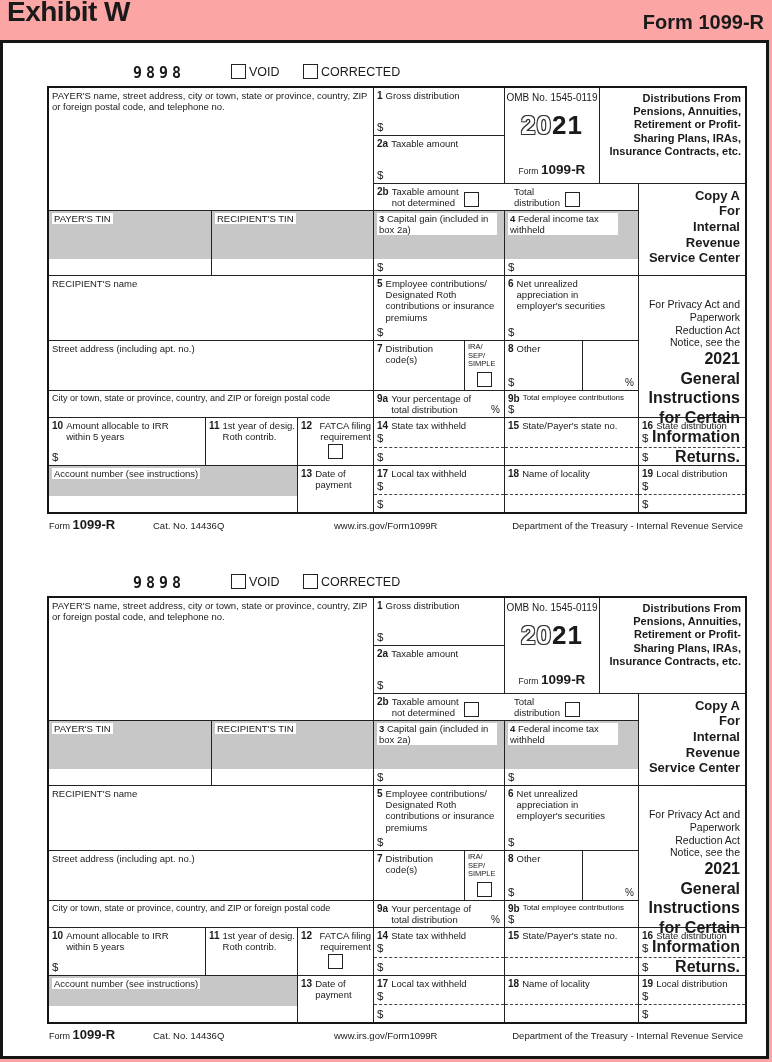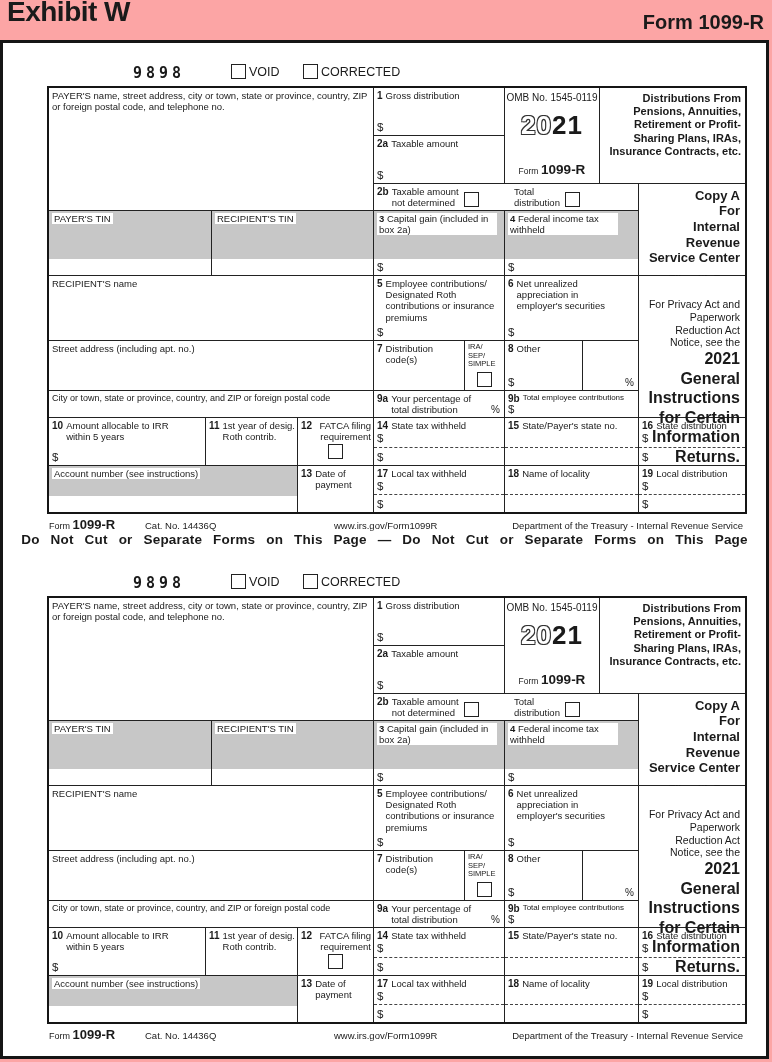--- a/index.html
+++ b/index.html
@@ -58,21 +58,21 @@
   .ira-cb{position:absolute;left:12px;bottom:3px;}
   .v8{position:absolute;left:77px;top:0;bottom:0;border-left:1px solid #222;}
   .sm{font-size:8px;}
   .nowrap{white-space:nowrap;}
   .fatca-cb{position:absolute;left:30px;top:26px;}
 
   
   .footer{position:absolute;top:452px;left:0;width:696px;height:20px;font-size:9.5px;}
   .f-form{position:absolute;left:2px;top:4px;font-size:9px;}
   .f-form b{font-size:13px;}
-  .f-cat{position:absolute;left:98px;top:7px;}
+  .f-cat{position:absolute;left:106px;top:7px;}
   .f-url{position:absolute;left:287px;top:7px;}
   .f-dept{position:absolute;right:0px;top:7px;}
 
   .sep{position:absolute;top:489px;left:0;width:100%;text-align:center;
        font-weight:bold;font-size:13.5px;word-spacing:7px;letter-spacing:.2px;}
 </style>
 </head>
 <body>
 
 <div class="page">
@@ -333,21 +333,20 @@
       </div>
 
       <div class="footer">
         <span class="f-form"><span>Form</span> <b>1099-R</b></span>
         <span class="f-cat">Cat. No. 14436Q</span>
         <span class="f-url">www.irs.gov/Form1099R</span>
         <span class="f-dept">Department of the Treasury - Internal Revenue Service</span>
       </div>
     </div>
 
-    <div class="sep">Do Not Cut or Separate Forms on This Page — Do Not Cut or Separate Forms on This Page</div>
   <div class="copy second">
 
       <div class="toprow">
         <span class="code">9898</span>
         <span class="ckgrp void">
           <span class="cb"></span>
           <span>VOID</span>
         </span>
         <span class="ckgrp corr">
           <span class="cb"></span>

